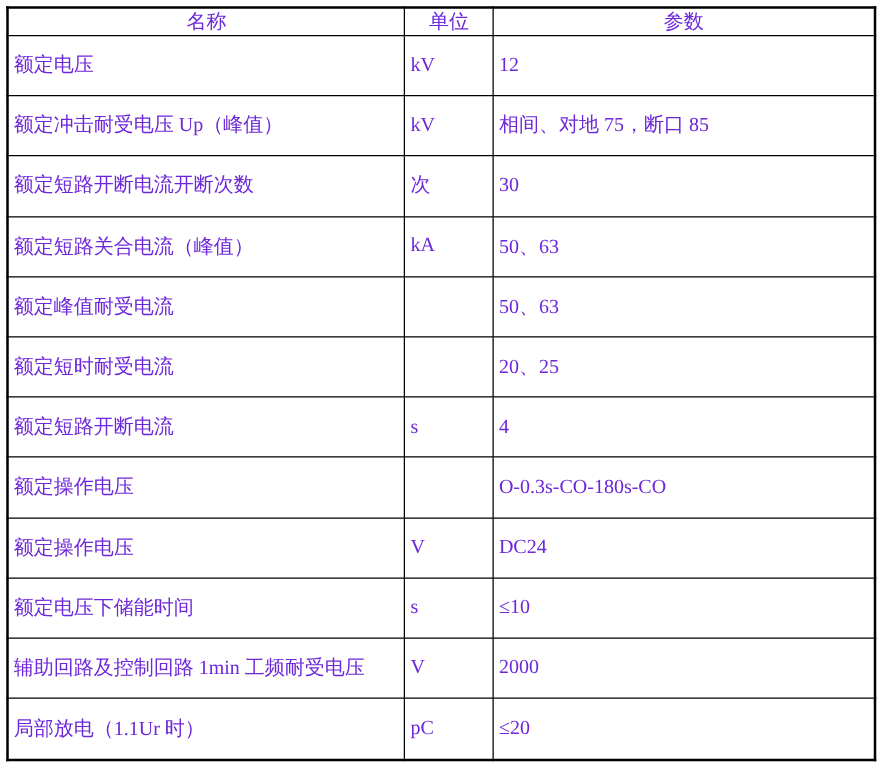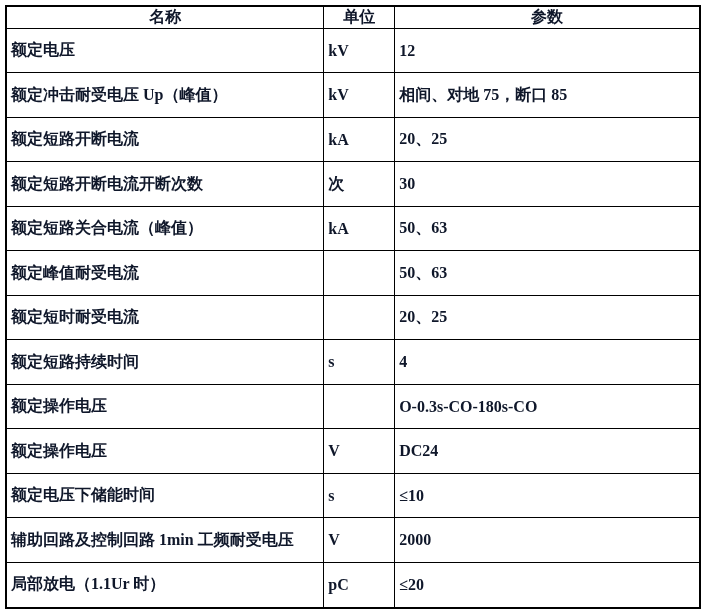--- a/index.html
+++ b/index.html
@@ -22,22 +22,22 @@
     height: 100%;
     border-collapse: collapse;
     table-layout: fixed;
     border: 2px solid #000000;
   }
   table.spec-table th,
   table.spec-table td {
     border: 1px solid #000000;
     vertical-align: middle;
     font-size: 16px;
-    font-weight: bold;
-    color: #0f172a;
+    font-weight: normal;
+    color: #6d28d9;
     padding: 0 4px;
     overflow: hidden;
     white-space: nowrap;
   }
   col.col-name  { width: 45.8%; }
   col.col-unit  { width: 10.2%; }
   col.col-value { width: 44.0%; }
 </style>
 </head>
 <body>
@@ -61,46 +61,41 @@
         <td>额定电压</td>
         <td>kV</td>
         <td>12</td>
       </tr>
       <tr>
         <td>额定冲击耐受电压 Up（峰值）</td>
         <td>kV</td>
         <td>相间、对地 75，断口 85</td>
       </tr>
       <tr>
-        <td>额定短路开断电流</td>
-        <td>kA</td>
-        <td>20、25</td>
-      </tr>
-      <tr>
         <td>额定短路开断电流开断次数</td>
         <td>次</td>
         <td>30</td>
       </tr>
       <tr>
         <td>额定短路关合电流（峰值）</td>
         <td>kA</td>
         <td>50、63</td>
       </tr>
       <tr>
         <td>额定峰值耐受电流</td>
         <td></td>
         <td>50、63</td>
       </tr>
       <tr>
         <td>额定短时耐受电流</td>
         <td></td>
         <td>20、25</td>
       </tr>
       <tr>
-        <td>额定短路持续时间</td>
+        <td>额定短路开断电流</td>
         <td>s</td>
         <td>4</td>
       </tr>
       <tr>
         <td>额定操作电压</td>
         <td></td>
         <td>O-0.3s-CO-180s-CO</td>
       </tr>
       <tr>
         <td>额定操作电压</td>

